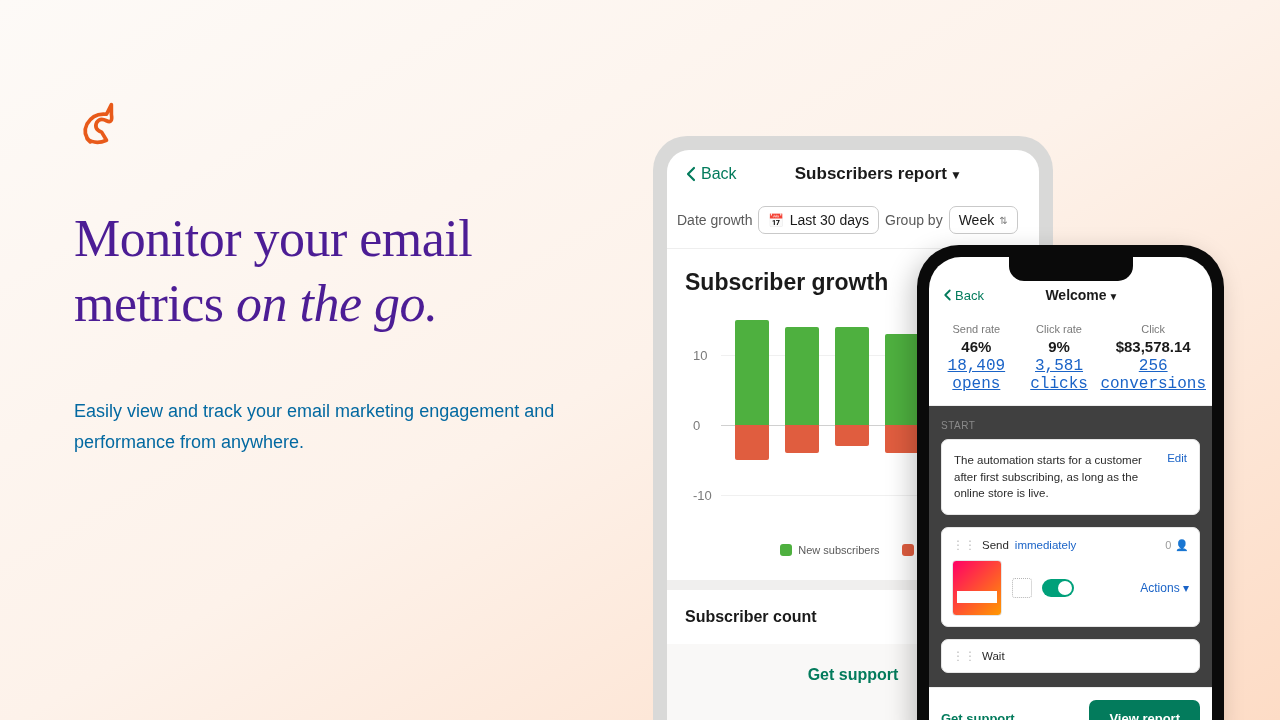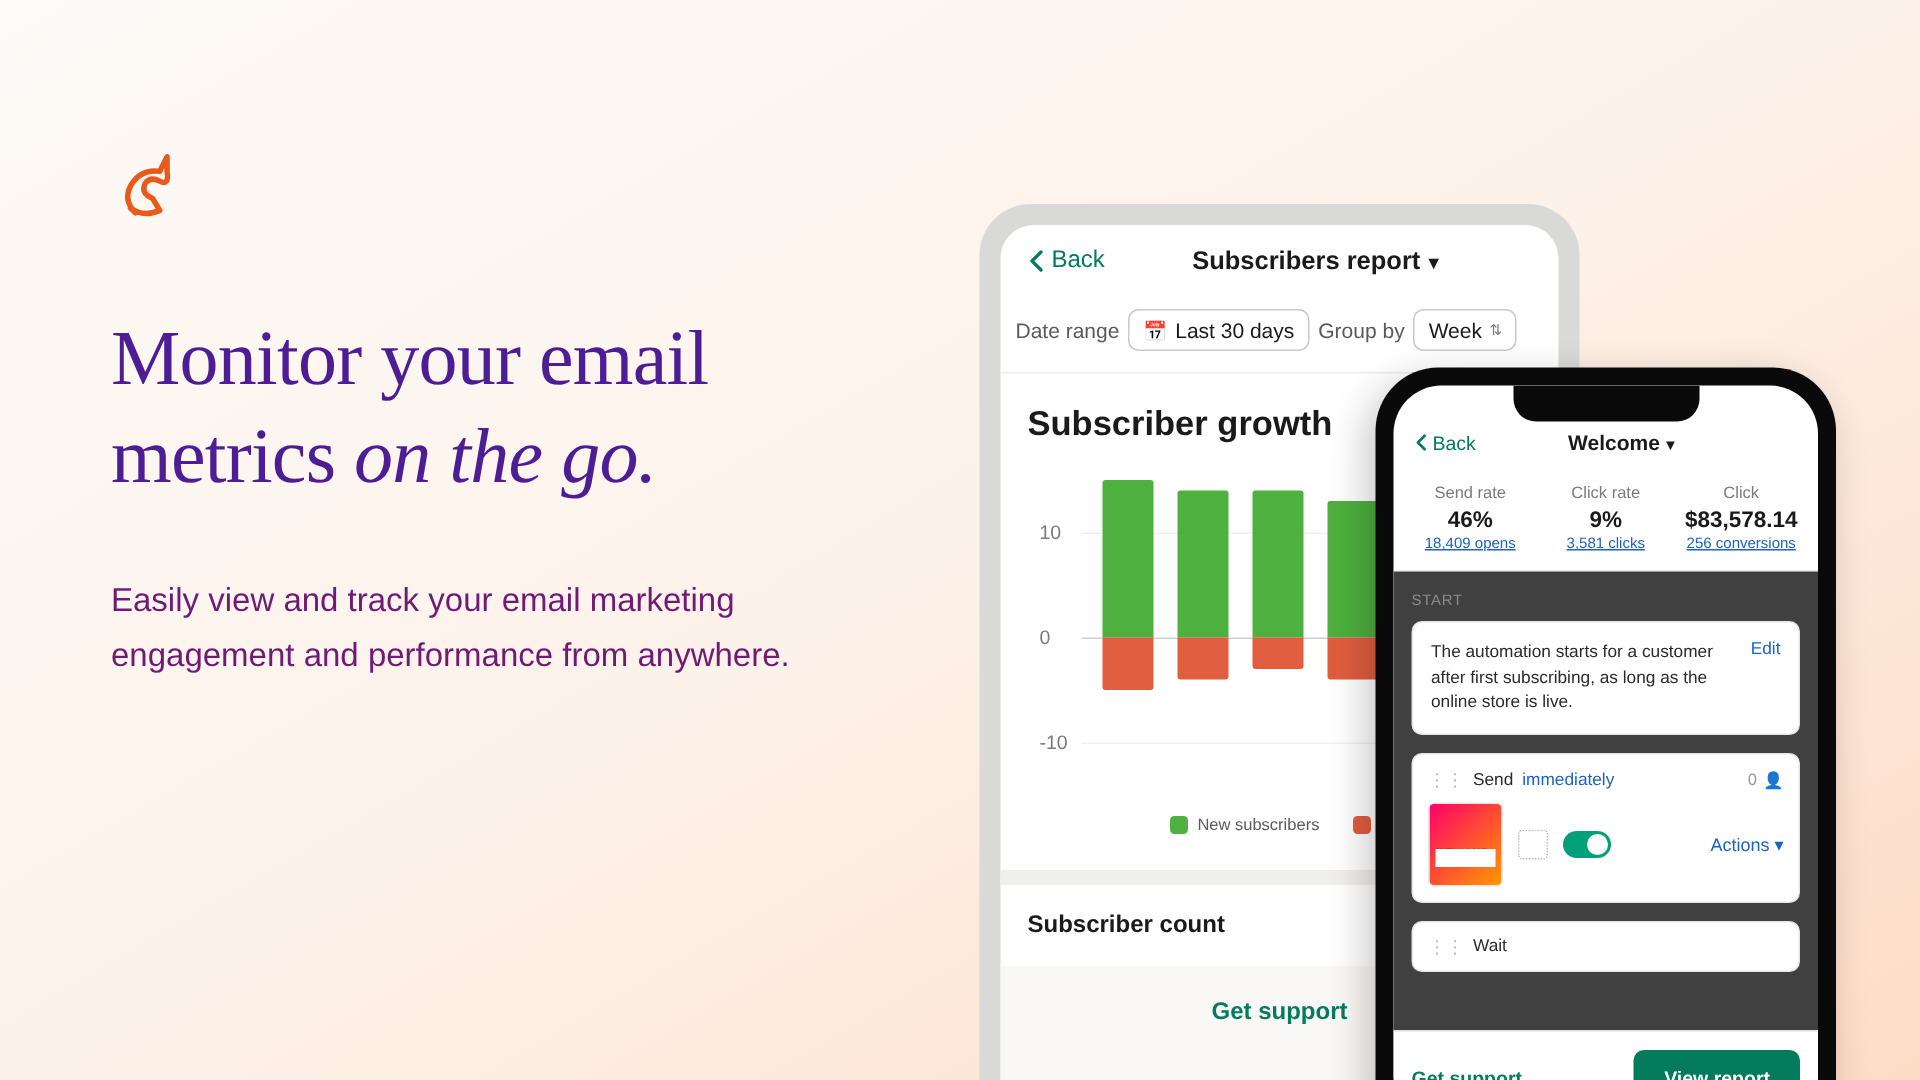--- a/index.html
+++ b/index.html
@@ -3,21 +3,21 @@
 <meta charset="utf-8">
 <style>
   * { box-sizing: border-box; margin: 0; padding: 0; }
   html, body { width: 1280px; height: 720px; overflow: hidden; font-family: -apple-system, BlinkMacSystemFont, "Segoe UI", Helvetica, Arial, sans-serif; }
   body { background: linear-gradient(150deg, #fdfaf7 0%, #fdf2ea 50%, #fddcc6 100%); position: relative; }
 
   .left-pane { position: absolute; left: 74px; top: 98px; width: 540px; }
   .logo { width: 52px; height: 52px; margin-bottom: 52px; }
   .headline { font-family: Georgia, "Times New Roman", serif; font-size: 52px; line-height: 1.25; color: #4c1d95; font-weight: 400; letter-spacing: -0.5px; }
   .headline .italic { font-style: italic; }
-  .subtext { margin-top: 44px; font-size: 22px; line-height: 1.7; color: #701a75; font-weight: 400; }
+  .subtext { margin-top: 60px; font-size: 18px; line-height: 1.7; color: #0369a1; font-weight: 400; }
 
   
   .tablet { position: absolute; left: 653px; top: 136px; width: 400px; height: 620px; background: #d9d9d8; border-radius: 34px; padding: 14px 14px 0 14px; }
   .tablet-screen { background: #fff; border-radius: 22px; width: 100%; height: 100%; overflow: hidden; display: flex; flex-direction: column; }
   .tablet-header { display: flex; align-items: center; padding: 14px 18px; font-size: 16px; }
   .back-btn { display: flex; align-items: center; color: #037b5c; font-weight: 500; cursor: pointer; }
   .back-btn svg { margin-right: 4px; }
   .tablet-title { flex: 1; text-align: center; font-weight: 700; font-size: 17px; color: #1a1a1a; margin-left: -28px; padding-left: 27px; }
   .tablet-title .caret { font-size: 12px; margin-left: 3px; }
   .filter-bar { display: flex; align-items: center; padding: 8px 10px 14px 10px; gap: 6px; font-size: 14px; color: #1a1a1a; border-bottom: 1px solid #eee; }
@@ -49,21 +49,21 @@
   .phone-screen { background: #fff; width: 100%; height: 100%; border-radius: 32px; overflow: hidden; position: relative; display: flex; flex-direction: column; }
   .notch { position: absolute; top: 0; left: 50%; transform: translateX(-50%); width: 124px; height: 24px; background: #0a0a0a; border-radius: 0 0 15px 15px; z-index: 5; }
   .phone-header { display: flex; align-items: center; padding: 30px 14px 10px 14px; font-size: 13px; }
   .phone-back { color: #037b5c; font-weight: 500; display: flex; align-items: center; cursor: pointer; }
   .phone-title { flex: 1; text-align: center; font-weight: 700; font-size: 14px; color: #1a1a1a; margin-left: -18px; }
   .phone-title .caret { font-size: 10px; margin-left: 2px; }
   .metrics-row { display: flex; justify-content: space-around; padding: 10px 6px 12px 6px; border-bottom: 1px solid #eee; }
   .metric { text-align: center; flex: 1; }
   .metric-label { font-size: 11px; color: #7a7a7a; margin-bottom: 3px; }
   .metric-value { font-size: 15px; font-weight: 700; color: #1a1a1a; margin-bottom: 2px; }
-  .metric-link { font-size: 10px; color: #1a63c7; text-decoration: underline; cursor: pointer; }
+  .metric-link { font-size: 16px; color: #1a63c7; text-decoration: underline; cursor: pointer; font-family: Liberation Mono, monospace; }
   .phone-body { flex: 1; background: #404040; padding: 14px 12px 0 12px; overflow: hidden; }
   .start-label { font-size: 10px; color: #8a8a8a; letter-spacing: 0.5px; margin-bottom: 8px; }
   .card { background: #fff; border-radius: 7px; padding: 12px; border: 1px solid #e6e6e6; margin-bottom: 12px; }
   .card-row { display: flex; gap: 10px; align-items: flex-start; }
   .card-text { font-size: 11.5px; color: #2a2a2a; line-height: 1.45; flex: 1; }
   .edit-link { font-size: 11.5px; color: #1a63c7; cursor: pointer; }
   .step-card { background: #fff; border-radius: 7px; border: 1px solid #e6e6e6; padding: 10px 10px; }
   .step-head { display: flex; align-items: center; gap: 6px; font-size: 11.5px; color: #2a2a2a; margin-bottom: 8px; }
   .drag-icon { color: #bcbcbc; font-size: 12px; cursor: grab; }
   .step-head .link { color: #1a63c7; }
@@ -101,21 +101,21 @@
         <svg width="12" height="16" viewBox="0 0 12 16">
             <path d="M9 2 L3 8 L9 14" fill="none" stroke="#037b5c" stroke-width="2.2" stroke-linecap="round" stroke-linejoin="round"></path>
           </svg>
         <span>Back</span>
       </div>
       <div class="tablet-title">
         <span>Subscribers report</span><span class="caret">▼</span>
       </div>
     </div>
     <div class="filter-bar">
-      <span class="filter-label">Date range</span>
+      <span class="filter-label">Date growth</span>
       <div class="pill">
         <span class="cal">📅</span>
         <span>Last 30 days</span>
       </div>
       <span class="filter-label">Group by</span>
       <div class="pill">
         <span>Week</span>
         <span style="font-size:10px;color:#7a7a7a;">⇅</span>
       </div>
     </div>

